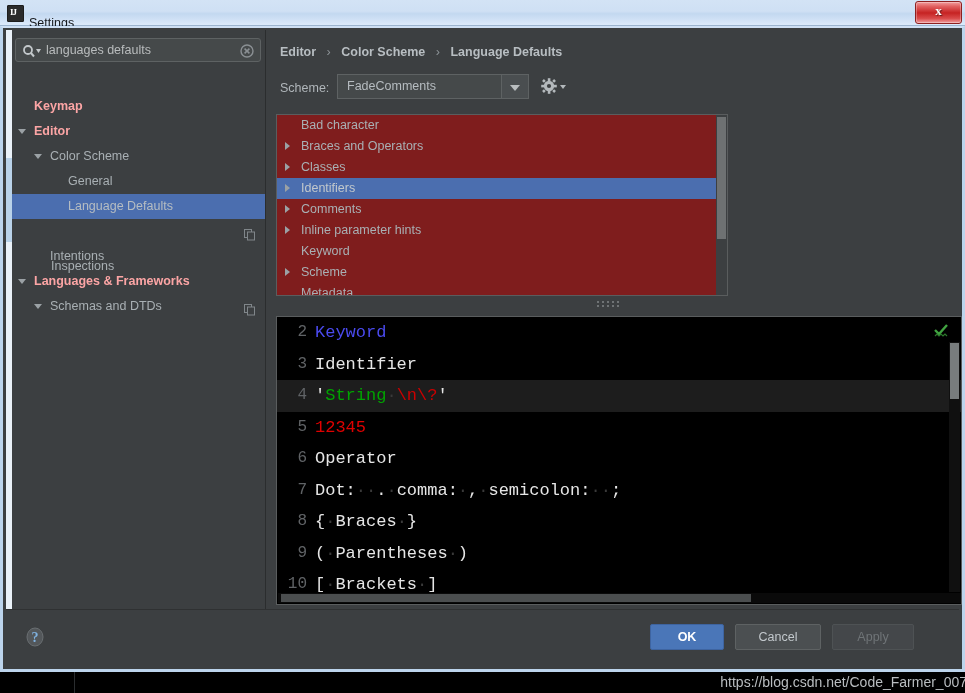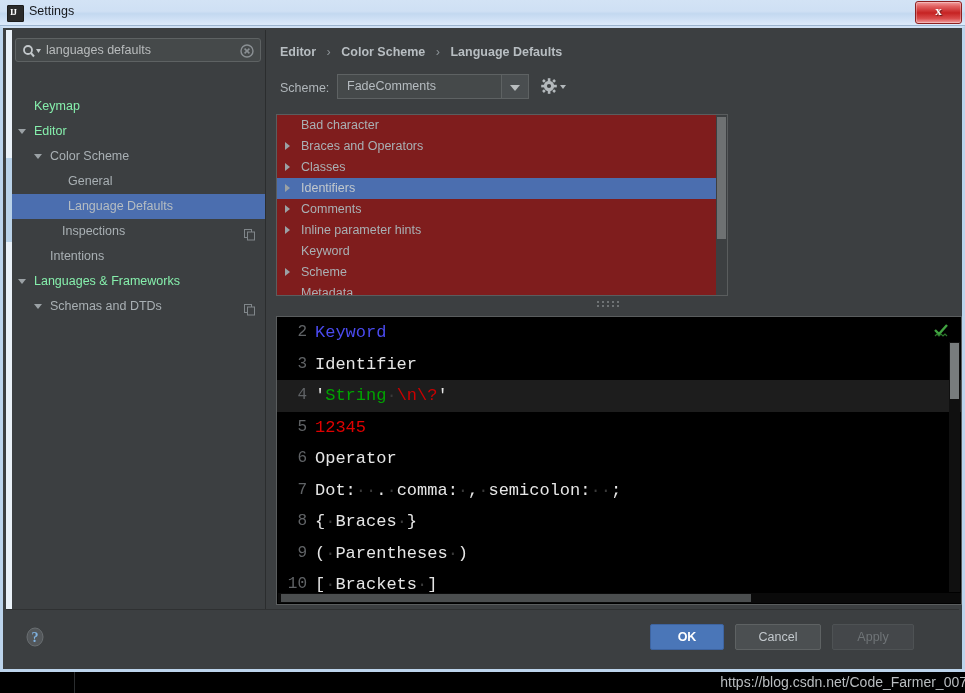--- a/index.html
+++ b/index.html
@@ -33,21 +33,21 @@
     border: 1px solid #1d1d1d;
     border-radius: 1px;
   }
   #app-icon .ij {
     position: absolute; left: 2px; top: 1px;
     color: #ffffff; font-size: 9px; font-weight: bold;
     font-family: "Liberation Serif", serif;
     letter-spacing: -1px;
   }
   #title-text {
-    position: absolute; left: 29px; top: 4px;
+    position: absolute; left: 29px; top: 16px;
     font-size: 12.5px; color: #16191d;
   }
   #close-btn {
     position: absolute; right: 3px; top: 1px;
     width: 45px; height: 21px;
     background: linear-gradient(to bottom, #f29e9e 0%, #e05e5e 22%, #c62323 52%, #d94a4a 78%, #f0a0a0 100%);
     border: 1px solid #8e2020;
     border-radius: 3px;
     box-shadow: inset 0 0 0 1px rgba(255,255,255,0.30);
     cursor: pointer;
@@ -114,21 +114,21 @@
     line-height: 25px;
     font-size: 12.5px;
     color: #a9b0b4;
     white-space: nowrap;
     cursor: pointer;
   }
   .tree-row.selected {
     background: #4b6eaf;
     color: #b6bdc2;
   }
-  .tree-row.bold { color: #86efac; font-weight: normal; }
+  .tree-row.bold { color: #fca5a5; font-weight: bold; }
   .tree-label { position: absolute; top: 0; }
   .tw {
     position: absolute; top: 8px;
     width: 0; height: 0;
   }
   .tw.expanded {
     border-top: 5px solid #9ba1a5;
     border-left: 4px solid transparent;
     border-right: 4px solid transparent;
     top: 10px;
@@ -419,21 +419,21 @@
             <span class="tw expanded" style="left: 22px;"></span>
             <span class="tree-label" style="left: 38px;">Color Scheme</span>
           </div>
           <div class="tree-row">
             <span class="tree-label" style="left: 56px;">General</span>
           </div>
           <div class="tree-row selected">
             <span class="tree-label" style="left: 56px;">Language Defaults</span>
           </div>
           <div class="tree-row">
-            <span class="tree-label" style="left: 50px;">Inspections</span>
+            <span class="tree-label" style="left: 39px; margin-top: 35px;">Inspections</span>
             <span class="copy-ico"><svg width="12" height="12" viewBox="0 0 12 12">
                 <rect x="0.5" y="0.5" width="7" height="8" fill="none" stroke="#80868a" stroke-width="1"></rect>
                 <rect x="3.5" y="3" width="7" height="8" fill="#3c3f41" stroke="#80868a" stroke-width="1"></rect>
               </svg></span>
           </div>
           <div class="tree-row">
             <span class="tree-label" style="left: 38px;">Intentions</span>
           </div>
           <div class="tree-row bold">
             <span class="tw expanded" style="left: 6px;"></span>

